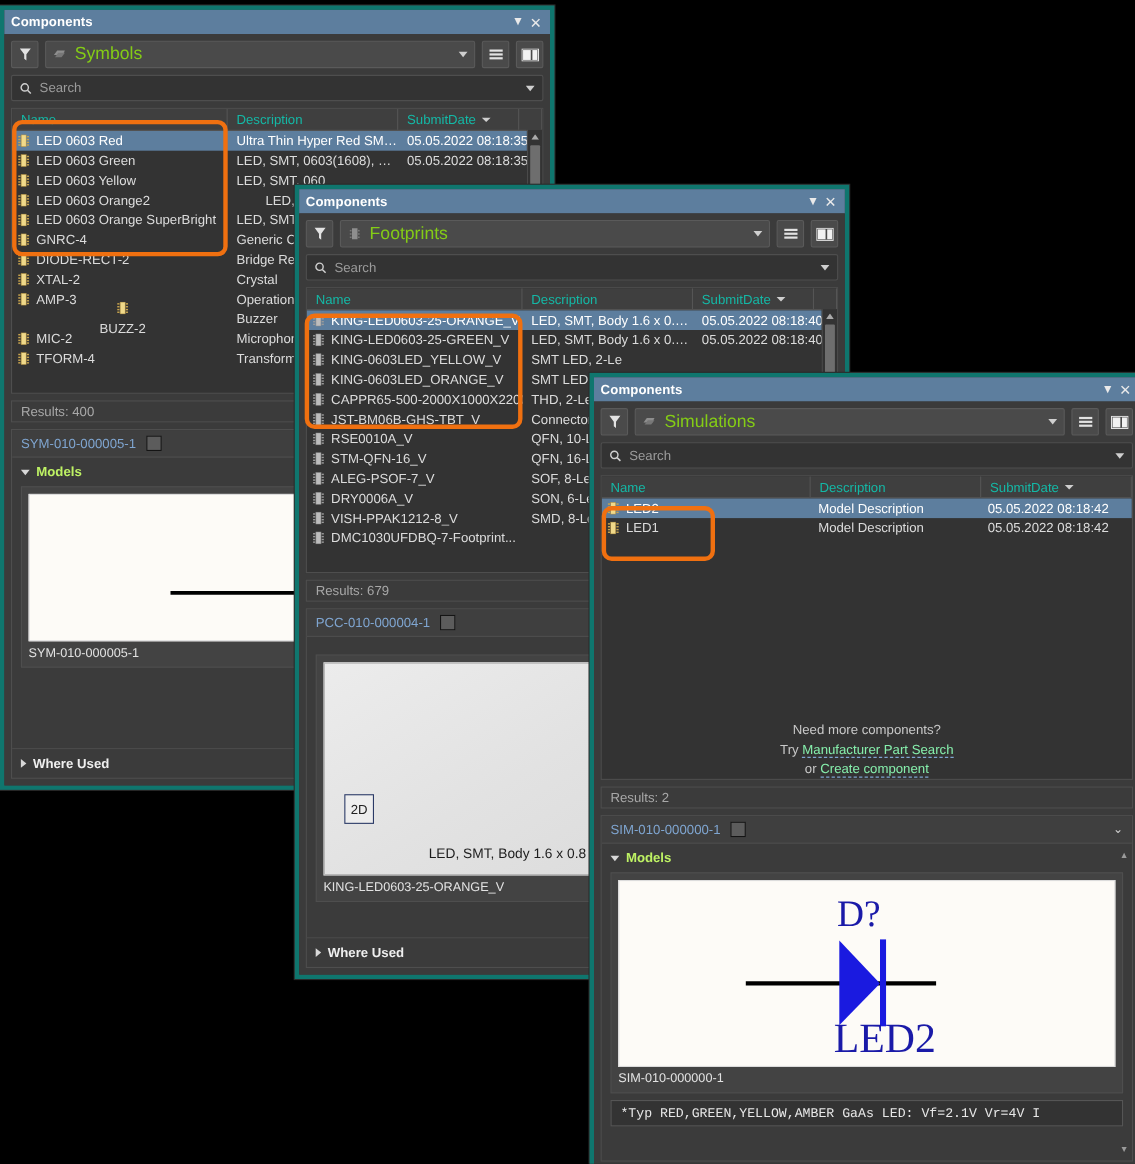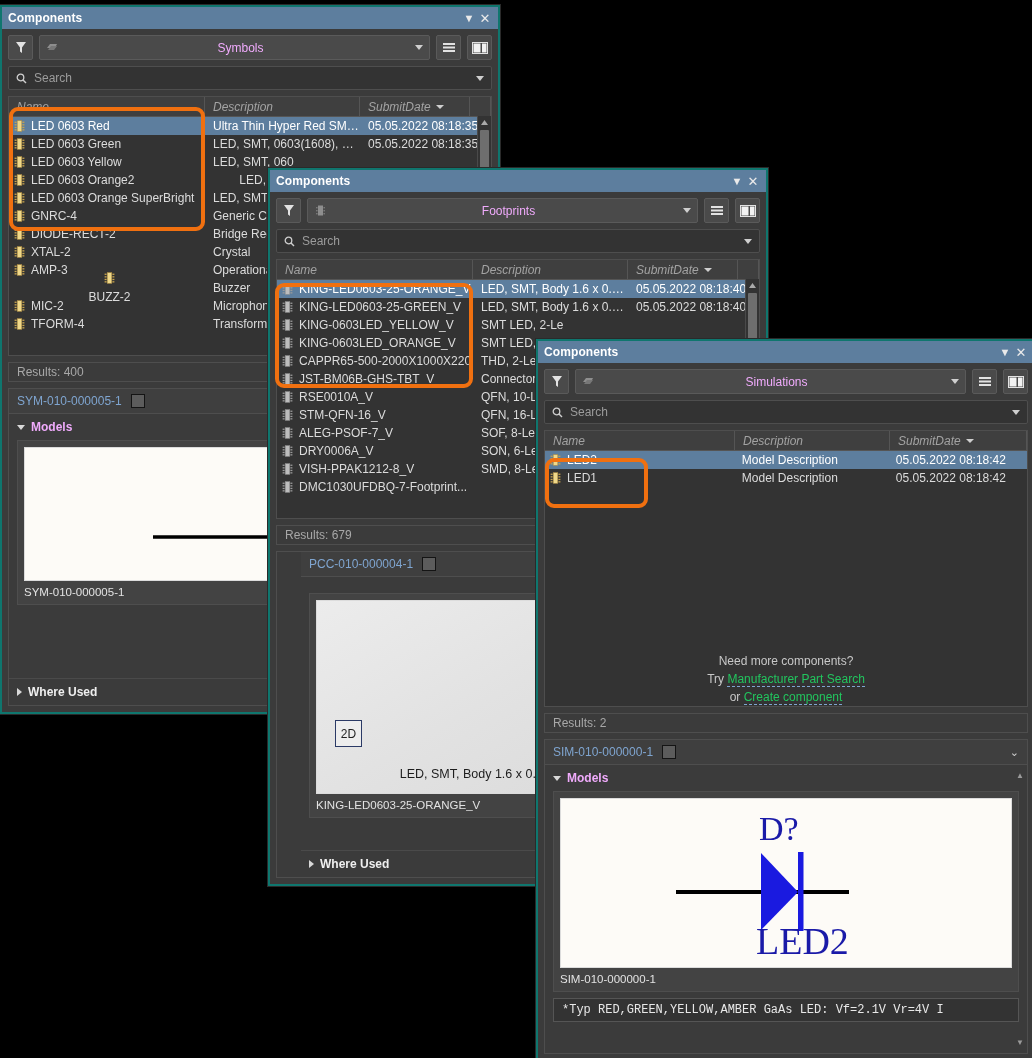--- a/index.html
+++ b/index.html
@@ -1,20 +1,20 @@
 <!DOCTYPE html>
 <html><head>
 <meta charset="utf-8">
 <style>
   html,body{margin:0;padding:0;background:#000;}
   body{width:1032px;height:1058px;position:relative;overflow:hidden;
        font-family:"Liberation Sans", sans-serif;font-size:12px;color:#d6d6d6;}
 
   
-  .panel{position:absolute;background:#3b3b3b;border:2px solid #0f766e;
+  .panel{position:absolute;background:#3b3b3b;border:4px solid #0f766e;
          box-shadow:0 0 0 1px #2a2a2a;display:flex;flex-direction:column;}
   .titlebar{height:22px;background:#5d7e9e;display:flex;align-items:center;
             padding:0 6px;flex:0 0 auto;}
   .titlebar .ttl{font-weight:bold;color:#ffffff;font-size:12px;letter-spacing:.1px;}
   .titlebar .spacer{flex:1;}
   .tb-btn{width:14px;height:14px;display:flex;align-items:center;justify-content:center;
           color:#eaeaea;font-size:11px;margin-left:2px;cursor:pointer;}
   .tb-btn.x{font-size:13px;}
 
   .panel-body{flex:1;display:flex;flex-direction:column;padding:6px 6px 6px 6px;
@@ -22,35 +22,35 @@
 
   
   .toolrow{display:flex;align-items:center;gap:6px;height:25px;flex:0 0 auto;}
   .sqbtn{width:25px;height:25px;background:#4a4a4a;border:1px solid #5a5a5a;
          border-radius:2px;display:flex;align-items:center;justify-content:center;
          cursor:pointer;box-sizing:border-box;}
   .sqbtn svg{display:block;}
   .combo{flex:1;height:25px;background:#4a4a4a;border:1px solid #5a5a5a;border-radius:2px;
          display:flex;align-items:center;padding:0 6px;box-sizing:border-box;cursor:pointer;}
   .combo .chipicon{width:13px;height:13px;margin-right:7px;flex:0 0 auto;}
-  .combo .lbl{flex:1;color:#f0abfc;font-size:12px;text-align:center;}
+  .combo .lbl{flex:1;color:#84cc16;font-size:16px;}
   .caret{width:0;height:0;border-left:4px solid transparent;border-right:4px solid transparent;
          border-top:5px solid #cfcfcf;}
 
   
   .searchbar{margin-top:6px;height:24px;background:#333333;border:1px solid #4e4e4e;
              border-radius:2px;display:flex;align-items:center;padding:0 7px;
              box-sizing:border-box;flex:0 0 auto;cursor:text;}
   .searchbar .lbl{flex:1;color:#9c9c9c;font-size:12px;margin-left:7px;}
 
   
   .grid{margin-top:6px;background:#333333;border:1px solid #4e4e4e;flex:1;
         display:flex;flex-direction:column;overflow:hidden;position:relative;min-height:0;}
   .ghead{display:flex;height:19px;background:#3f3f3f;border-bottom:1px solid #555;
-         flex:0 0 auto;font-size:12px;color:#a3a3a3;align-items:flex-end;font-style:italic;}
+         flex:0 0 auto;font-size:12px;color:#14b8a6;align-items:flex-end;}
   .ghead .hc{padding-left:8px;border-right:1px solid #555;box-sizing:border-box;
              height:100%;display:flex;align-items:center;overflow:hidden;white-space:nowrap;}
   .hsort{margin-left:5px;width:0;height:0;border-left:4px solid transparent;
          border-right:4px solid transparent;border-top:4px solid #cfcfcf;}
   .rows{flex:1;overflow:hidden;}
   .row{display:flex;height:18px;align-items:center;font-size:12px;color:#dcdcdc;
        white-space:nowrap;cursor:default;}
   .row.sel{background:#5d7e9e;color:#ffffff;}
   .cell{padding-left:8px;box-sizing:border-box;overflow:hidden;text-overflow:ellipsis;}
   .cell.n{display:flex;align-items:center;gap:6px;padding-left:5px;}
@@ -70,34 +70,34 @@
   
   .detail{margin-top:6px;border:1px solid #4e4e4e;background:#3b3b3b;flex:0 0 auto;
           display:flex;flex-direction:column;overflow:hidden;}
   .dhead{height:24px;display:flex;align-items:center;padding:0 8px;border-bottom:1px solid #4e4e4e;
          background:#3f3f3f;flex:0 0 auto;}
   .dhead .did{color:#7fa5d0;font-size:12px;}
   .dchk{width:12px;height:12px;border:1px solid #141414;background:#5c5c5c;margin-left:9px;}
   .dhead .sp{flex:1;}
   .chev2{color:#cfcfcf;font-size:11px;line-height:8px;letter-spacing:0;}
   .dbody{flex:1;padding:6px 8px;overflow:hidden;position:relative;}
-  .sect{display:flex;align-items:center;gap:6px;font-weight:bold;color:#f0abfc;font-size:12px;}
+  .sect{display:flex;align-items:center;gap:6px;font-weight:bold;color:#bef264;font-size:12px;}
   .tri-d{width:0;height:0;border-left:4px solid transparent;border-right:4px solid transparent;
          border-top:5px solid #d8d8d8;}
   .tri-r{width:0;height:0;border-top:4px solid transparent;border-bottom:4px solid transparent;
          border-left:5px solid #d8d8d8;}
   .modelbox{margin-top:6px;background:#434343;border:1px solid #4e4e4e;padding:6px;}
   .prev{background:#fdfbf7;border:1px solid #dcdcdc;display:flex;align-items:center;
         justify-content:center;overflow:hidden;}
   .prevcap{margin-top:5px;color:#e2e2e2;font-size:11.5px;}
   .whereused{padding:6px 8px;display:flex;align-items:center;gap:6px;font-weight:bold;
              color:#efefef;font-size:12px;border-top:1px solid #4a4a4a;}
 
   .needmore{text-align:center;color:#c8c8c8;font-size:12px;line-height:18px;padding-top:22px;}
-  .lnk{color:#22c55e;border-bottom:1px dashed #7fa5d0;cursor:pointer;}
+  .lnk{color:#86efac;border-bottom:1px dashed #7fa5d0;cursor:pointer;}
 
   
   .ring{position:absolute;border:4px solid #f07010;border-radius:9px;pointer-events:none;z-index:50;}
 
   .srcline{margin-top:6px;background:#333;border:1px solid #555;height:22px;
            display:flex;align-items:center;padding-left:8px;
            font-family:"Liberation Mono", monospace;font-size:12px;color:#e8e8e8;
            white-space:nowrap;overflow:hidden;}
   .dscroll{position:absolute;right:2px;top:6px;bottom:6px;width:10px;display:flex;
            flex-direction:column;align-items:center;}
@@ -724,21 +724,21 @@
           <svg width="7" height="5" viewBox="0 0 7 5">
               <path d="M3.5 0L7 5H0z" fill="#aaa"></path>
             </svg>
         </div>
         <div class="vs-thumb" style="height:46px"></div>
       </div>
     </div>
 
     <div class="results">Results: 679</div>
 
-    <div class="detail" style="flex:1;min-height:0;padding-left:24px;">
+    <div class="detail" style="flex:1;min-height:0;">
       <div class="dhead">
         <span class="did">PCC-010-000004-1</span>
         <span class="dchk"></span>
         <span class="sp"></span>
       </div>
       <div class="dbody">
         <div class="modelbox" style="margin-top:10px;">
           <div class="prev" style="height:192px;position:relative;background:linear-gradient(150deg,#ececec 0%,#e2e2e2 45%,#d8d8d8 100%);text-align:center;">
             <svg width="100%" height="192" viewBox="0 0 260 192" preserveAspectRatio="none">
               <g transform="translate(120,30)">

